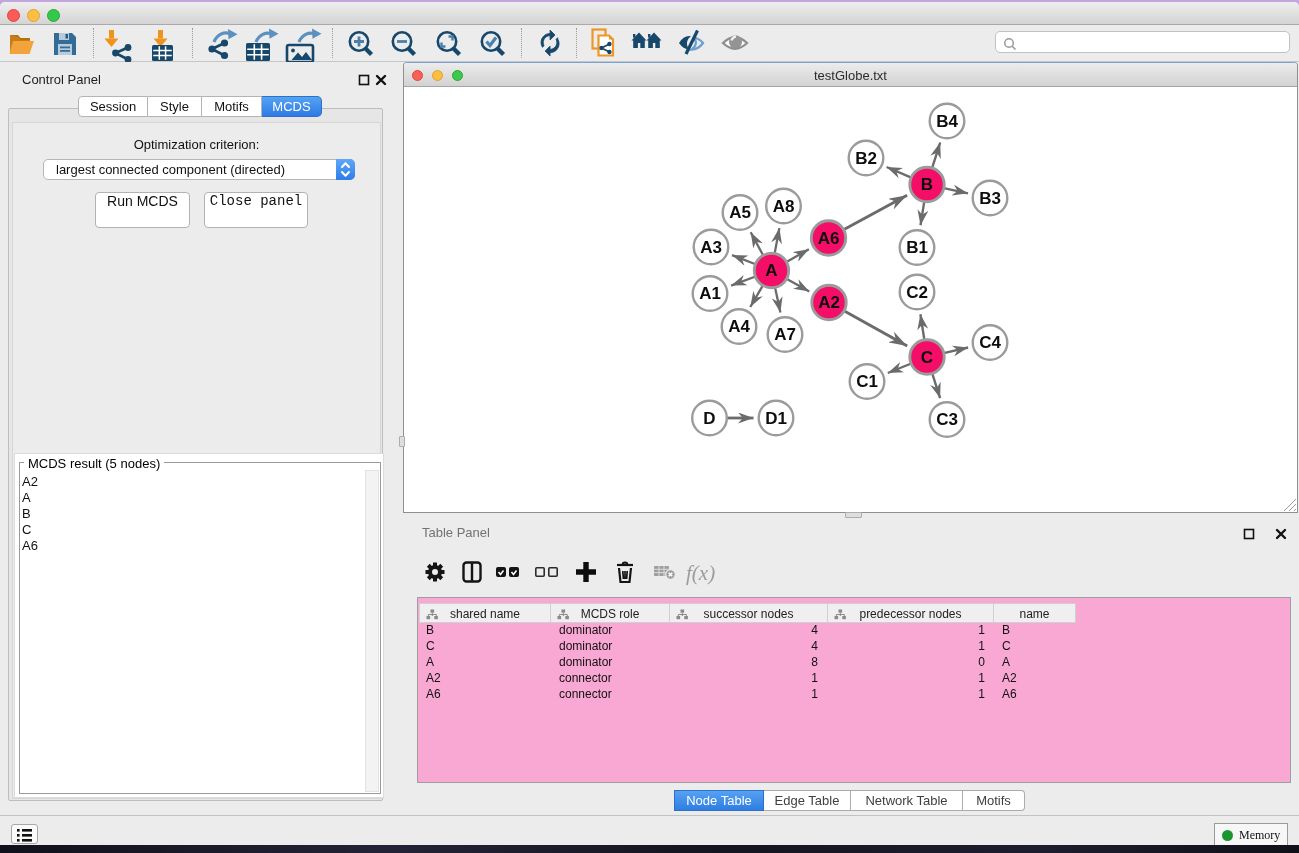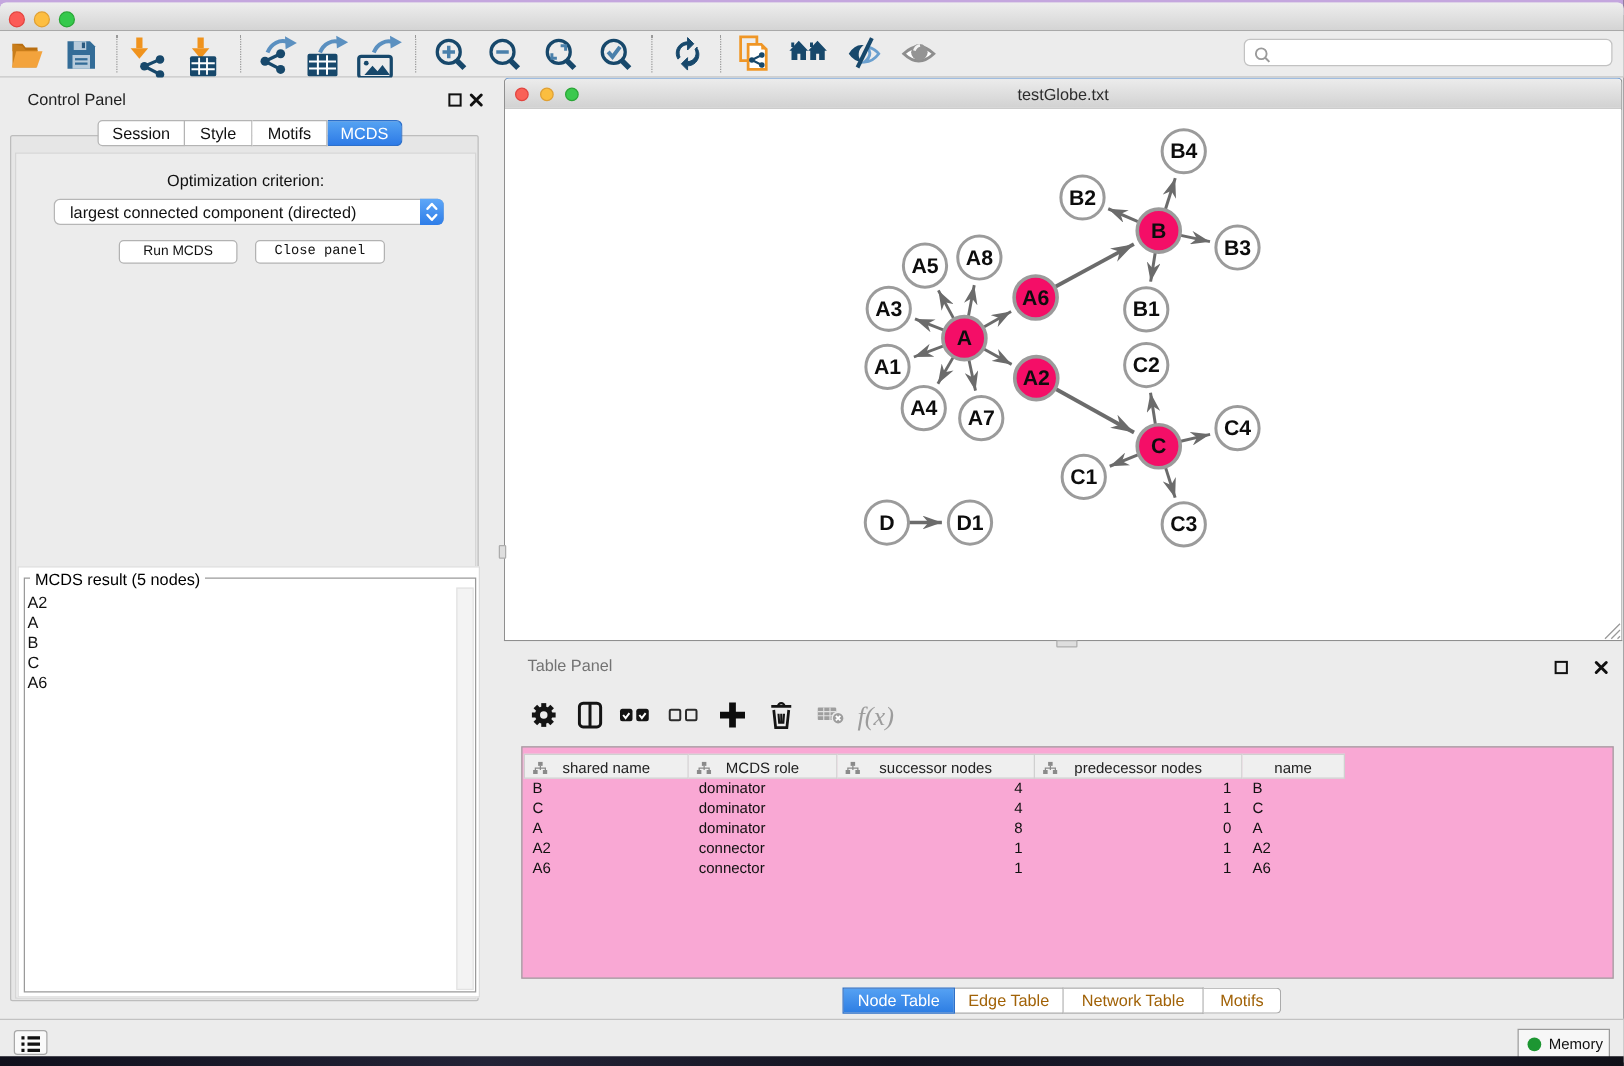--- a/index.html
+++ b/index.html
@@ -27,50 +27,50 @@
     font-size:13px; text-align:center; line-height:19px; }
   #cp-outer { position:absolute; left:8px; top:106px; width:375px; height:693px; background:#e6e6e6;
     border:1px solid #bdbdbd; border-radius:2px; }
   #cp-inner { position:absolute; left:3px; top:13px; width:369px; height:677px; background:#ececec;
     border:1px solid #d6d6d6; }
   #opt-label { position:absolute; left:0; top:14px; width:100%; text-align:center; font-size:13px; color:#111; }
   #dropdown { position:absolute; left:30px; top:36px; width:312px; height:21px; background:#fff;
     border:1px solid #b6b6b6; border-radius:5px; font-size:13px; color:#111; line-height:19px; padding-left:12px; }
   #dd-btn { position:absolute; right:-1px; top:-1px; width:19px; height:21px; border-radius:0 5px 5px 0;
     background:linear-gradient(#5ea7f8,#2e7de8); }
-  .btn { position:absolute; top:69px; height:19px; background:#fff; border:1px solid #b2b2b2; border-radius:4px;
-    font-size:11px; color:#111; text-align:center; line-height:17px; }
+  .btn { position:absolute; top:69px; height:36px; background:#fff; border:1px solid #b2b2b2; border-radius:4px;
+    font-size:14px; color:#111; text-align:center; line-height:17px; }
   #mcds-box { position:absolute; left:1px; top:330px; width:370px; height:345px; background:#fff; border:1px solid #dcdcdc; }
   #mcds-fs { position:absolute; left:4px; top:8px; width:362px; height:332px; border:1px solid #9a9a9a; }
   #mcds-legend { position:absolute; left:4px; top:-7px; background:#fff; padding:0 4px; font-size:13px; color:#000000; }
   #mcds-list { position:absolute; left:2px; top:11px; font-size:13px; color:#111; line-height:16px; }
   #mcds-scroll { position:absolute; left:345px; top:7px; width:14px; height:322px; background:#f3f3f3; border:1px solid #e2e2e2; }
   
   #netwin { position:absolute; left:403px; top:60px; width:895px; height:451px;
     border:1px solid #8f8f8f; border-top:1px solid #7aa3d4; border-radius:4px 4px 0 0; background:#fff; }
   #net-titlebar { position:absolute; left:0; top:0; width:893px; height:24px;
     background:linear-gradient(#ececec,#d2d2d2); border-bottom:1px solid #a5a5a5; border-radius:4px 4px 0 0; }
   #net-titlebar .tl { position:absolute; top:7px; width:11px; height:11px; border-radius:50%; }
   #net-title-text { position:absolute; top:5px; width:100%; text-align:center; font-size:13px; color:#2c2c2c; }
   #net-canvas { position:absolute; left:0; top:25px; width:893px; height:424px; background:#fff; }
   
   #tp-title { position:absolute; left:422px; top:523px; font-size:13px; color:#737373; }
   #tp-toolbar { position:absolute; left:417px; top:554px; }
   #tp-box { position:absolute; left:417px; top:595px; width:874px; height:186px; background:#f9a8d4; border:1px solid #9e9e9e; }
   .th { position:absolute; top:5px; height:20px; background:#efefef; border:1px solid #d0d0d0; border-left:none;
     font-size:12px; color:#222; text-align:center; line-height:20px; }
   .td { position:absolute; font-size:12px; color:#111; height:16px; line-height:16px; }
-  .btab { position:absolute; top:788px; height:21px; background:#fff; border:1px solid #ababab; color:#a16207;
+  .btab { position:absolute; top:788px; height:21px; background:#fff; border:1px solid #ababab; color:#404040;
     font-size:13px; text-align:center; line-height:19px; }
   
   #statusbar { position:absolute; left:0; top:813px; width:1299px; height:35px; background:#ececec; border-top:1px solid #c2c2c2; }
   #list-btn { position:absolute; left:11px; top:8px; width:27px; height:20px; background:#fafafa; border:1px solid #a8a8a8; border-radius:3px; }
   #mem-btn { position:absolute; left:1214px; top:7px; width:74px; height:24px; background:#f7f7f7; border:1px solid #9b9b9b; font-size:12px; color:#111; }
   #mem-btn .dot { position:absolute; left:7px; top:6px; width:11px; height:11px; border-radius:50%; background:#1d9632; }
-  #mem-btn .lbl { position:absolute; left:24px; top:4px; }
+  #mem-btn .lbl { position:absolute; left:24px; top:4px;font-family:Liberation Serif, serif; }
 </style>
 </head>
 <body>
 <div id="wall-bottom"></div>
 <div id="wall-top"></div>
 <div id="app">
 <div id="titlebar">
   <div class="tl" style="left:7px; background:#fc5b57; border:1px solid #e2443f;"></div>
   <div class="tl" style="left:27px; background:#fdbe41; border:1px solid #e0a033;"></div>
   <div class="tl" style="left:47px; background:#35c94c; border:1px solid #2aa636;"></div>

